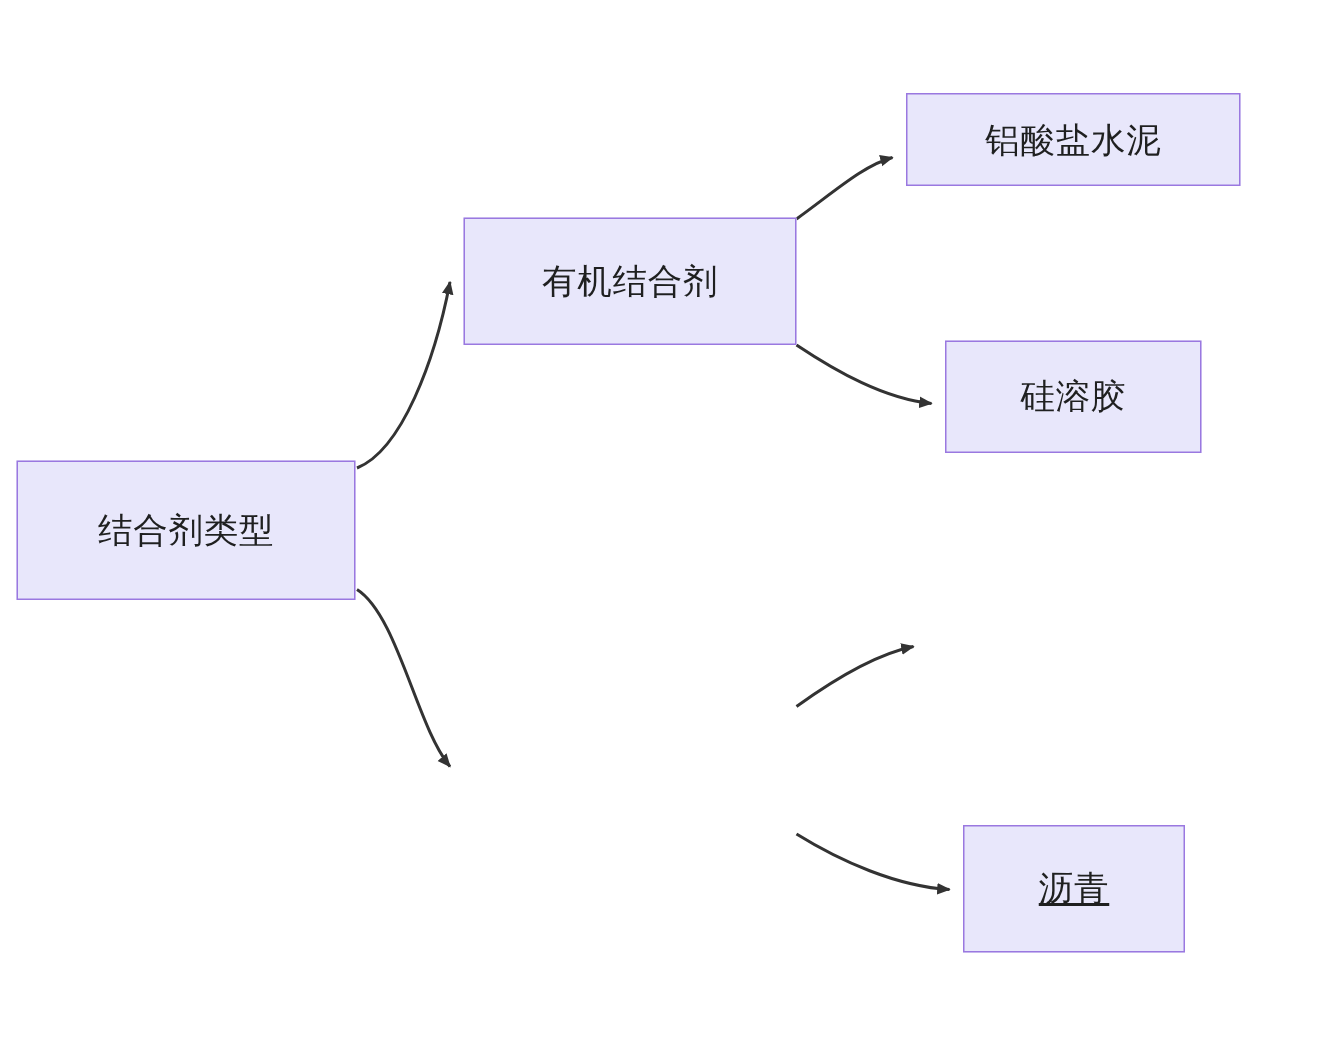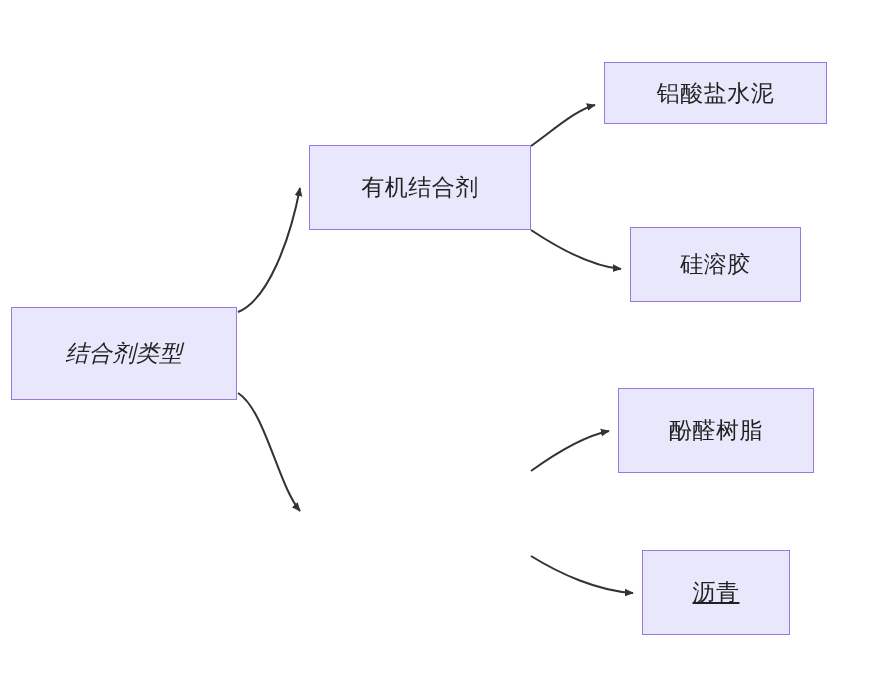--- a/index.html
+++ b/index.html
@@ -40,21 +40,21 @@
     line-height: 1;
     letter-spacing: 0.5px;
     white-space: nowrap;
     z-index: 2;
   }
   .node-label {
     display: block;
     pointer-events: none;
   }
   
-  #node-root      { left: 11px;  top: 307px; width: 226px; height: 93px; font-style: italic; }
+  #node-root      { left: 11px;  top: 307px; width: 226px; height: 93px; }
   #node-inorganic { left: 309px; top: 145px; width: 222px; height: 85px; }
   #node-organic   { left: 311px; top: 470px; width: 220px; height: 105px; }
   #node-aluminate { left: 604px; top: 62px;  width: 223px; height: 62px; }
   #node-silicasol { left: 630px; top: 227px; width: 171px; height: 75px; }
   #node-phenolic  { left: 618px; top: 388px; width: 196px; height: 85px; }
   #node-asphalt   { left: 642px; top: 550px; width: 148px; height: 85px; text-decoration: underline; }
 </style>
 </head>
 <body>
 
@@ -90,21 +90,18 @@
 
 
   <div class="node" id="node-aluminate">
     <span class="node-label">铝酸盐水泥</span>
   </div>
 
   <div class="node" id="node-silicasol">
     <span class="node-label">硅溶胶</span>
   </div>
 
-  <div class="node" id="node-phenolic">
-    <span class="node-label">酚醛树脂</span>
-  </div>
 
   <div class="node" id="node-asphalt">
     <span class="node-label">沥青</span>
   </div>
 
 </div>
 
 </body></html>

